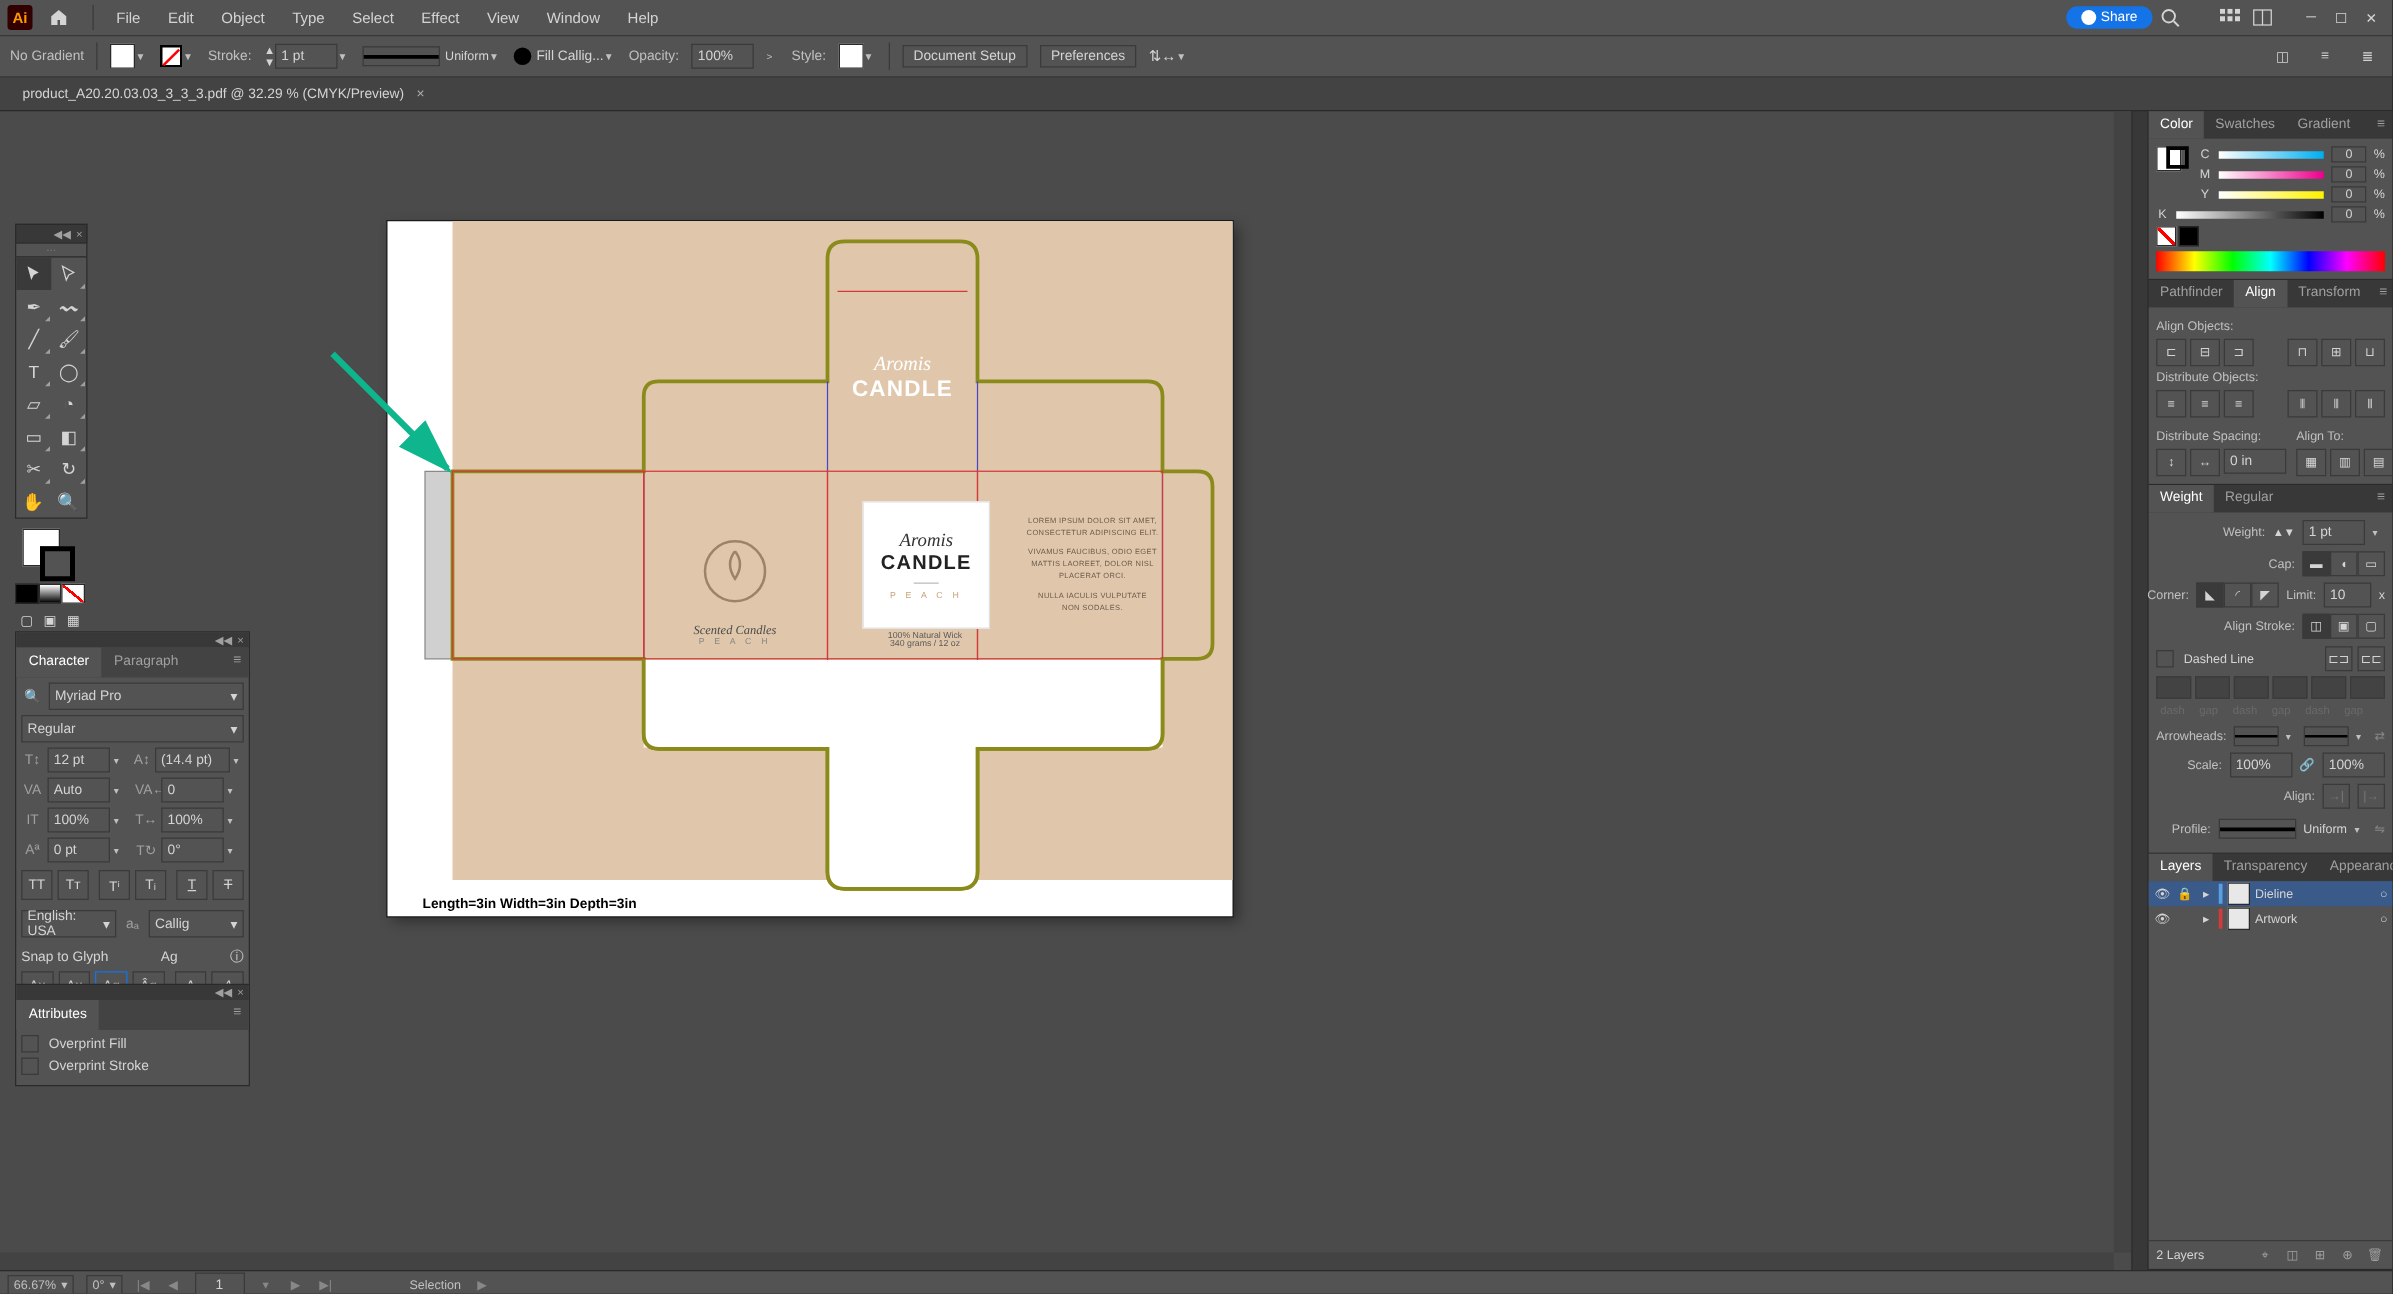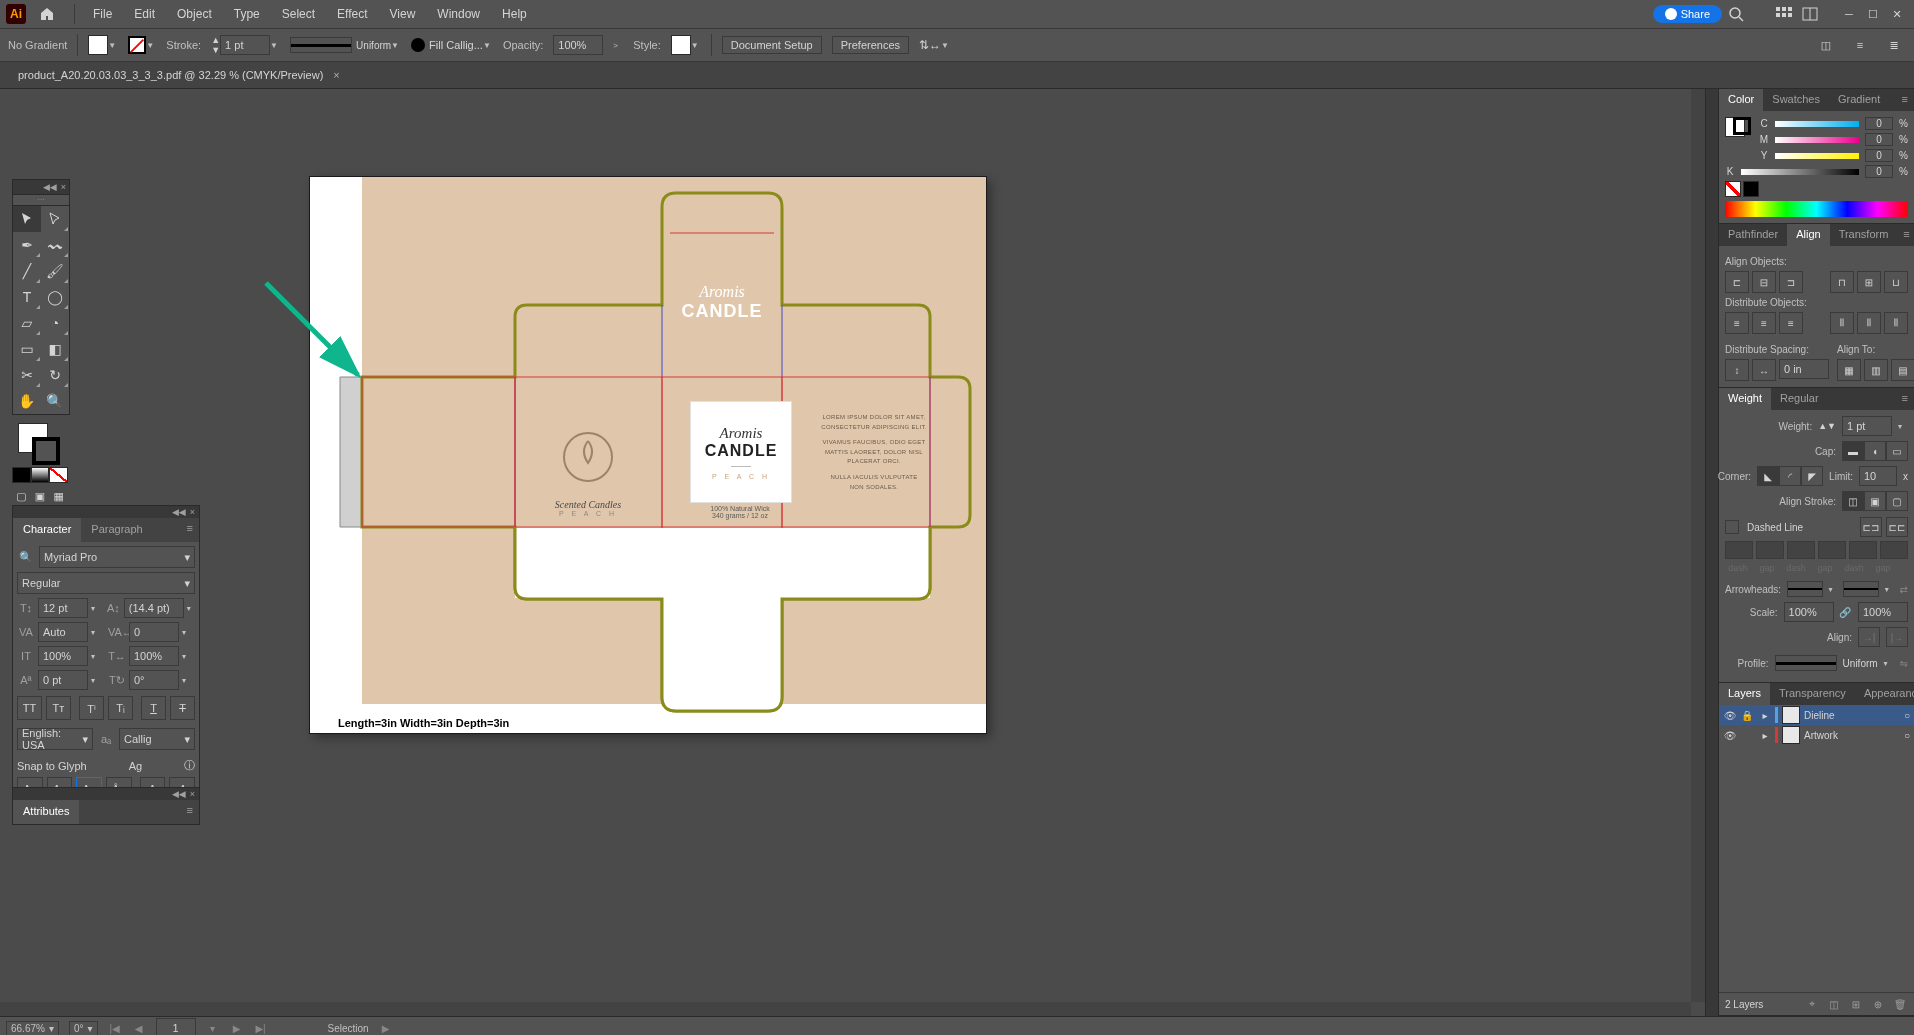--- a/index.html
+++ b/index.html
@@ -406,20 +406,30 @@
 
     <div class="float-panel" style="top:698px">
       <div class="float-head">
           <span>◀◀</span>
           <span>×</span>
         </div>
       <div class="panel-tabs">
         <div class="panel-tab active">Attributes</div>
         <div class="hamb" style="margin-left:auto;padding:4px 6px;color:#a0a0a0">≡</div>
       </div>
+      <div class="panel-body">
+        <div class="pf-row">
+            <span class="checkbox"></span>
+            <span>Overprint Fill</span>
+          </div>
+        <div class="pf-row">
+            <span class="checkbox"></span>
+            <span>Overprint Stroke</span>
+          </div>
+      </div>
     </div>
 
     <div class="artboard">
       <div class="art-bg"></div>
       <div class="art-dims">Length=3in Width=3in Depth=3in</div>
       <svg width="676" height="556" style="position:absolute;left:0;top:0">
 
         <path d="M52 200 L52 350 L30 350 L30 200 Z" fill="#d0d0d0" stroke="#888"></path>
         <path d="M52 200 L205 200 L205 140 Q205 128 217 128 L352 128 L352 30 Q352 16 366 16 L458 16 Q472 16 472 30 L472 128 L608 128 Q620 128 620 140 L620 200 L648 200 Q660 200 660 212 L660 338 Q660 350 648 350 L620 350 L620 410 Q620 422 608 422 L472 422 L472 520 Q472 534 458 534 L366 534 Q352 534 352 520 L352 422 L217 422 Q205 422 205 410 L205 350 L52 350 Z" fill="none" stroke="#8a8b1a" stroke-width="3"></path>
 

